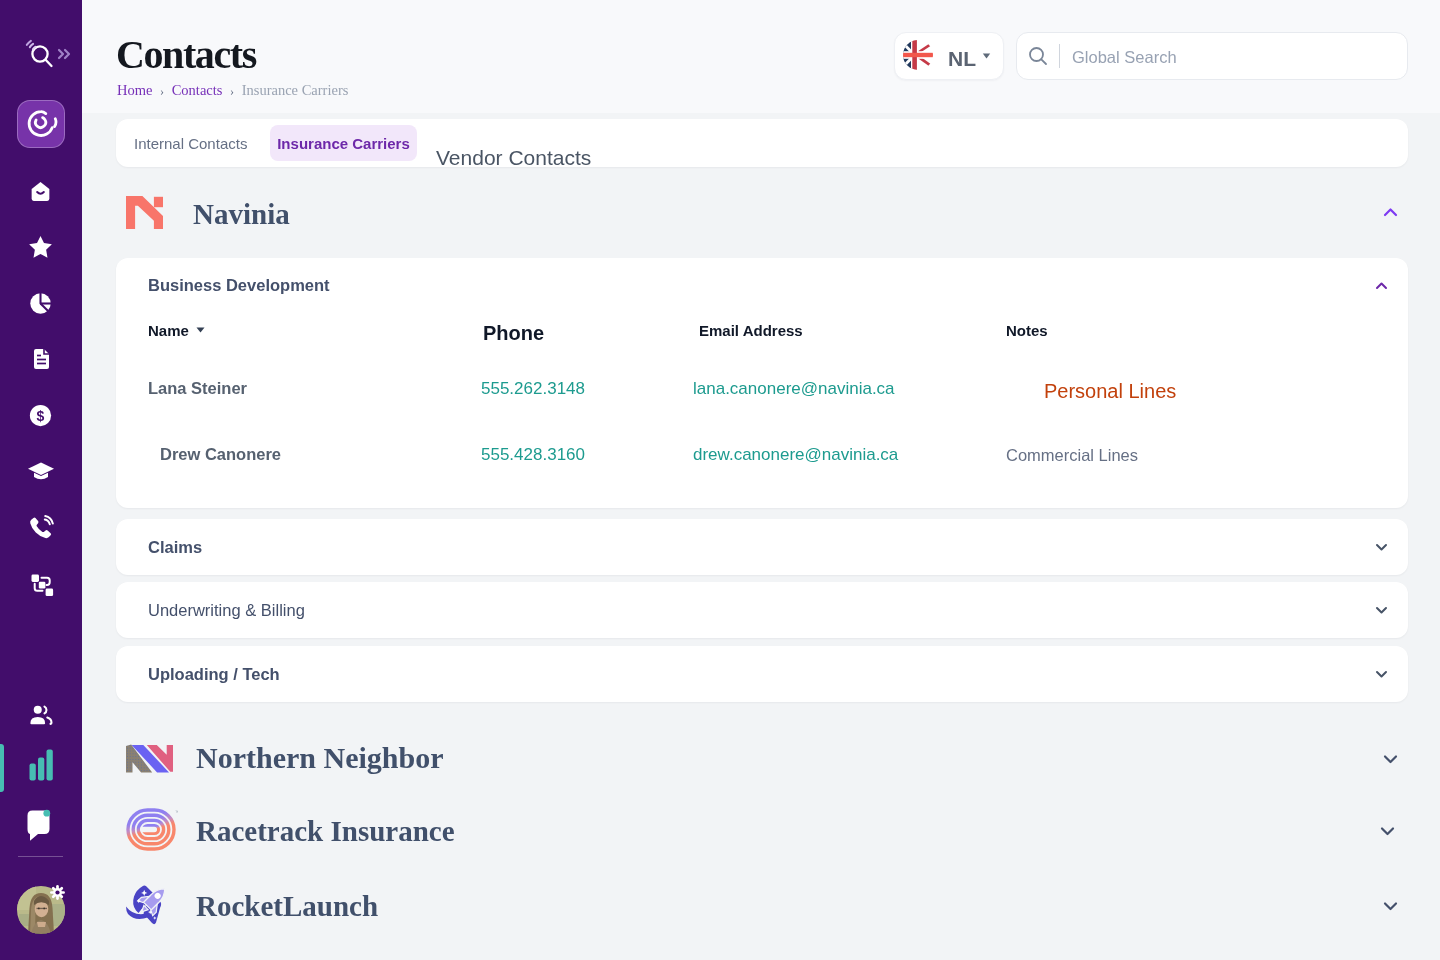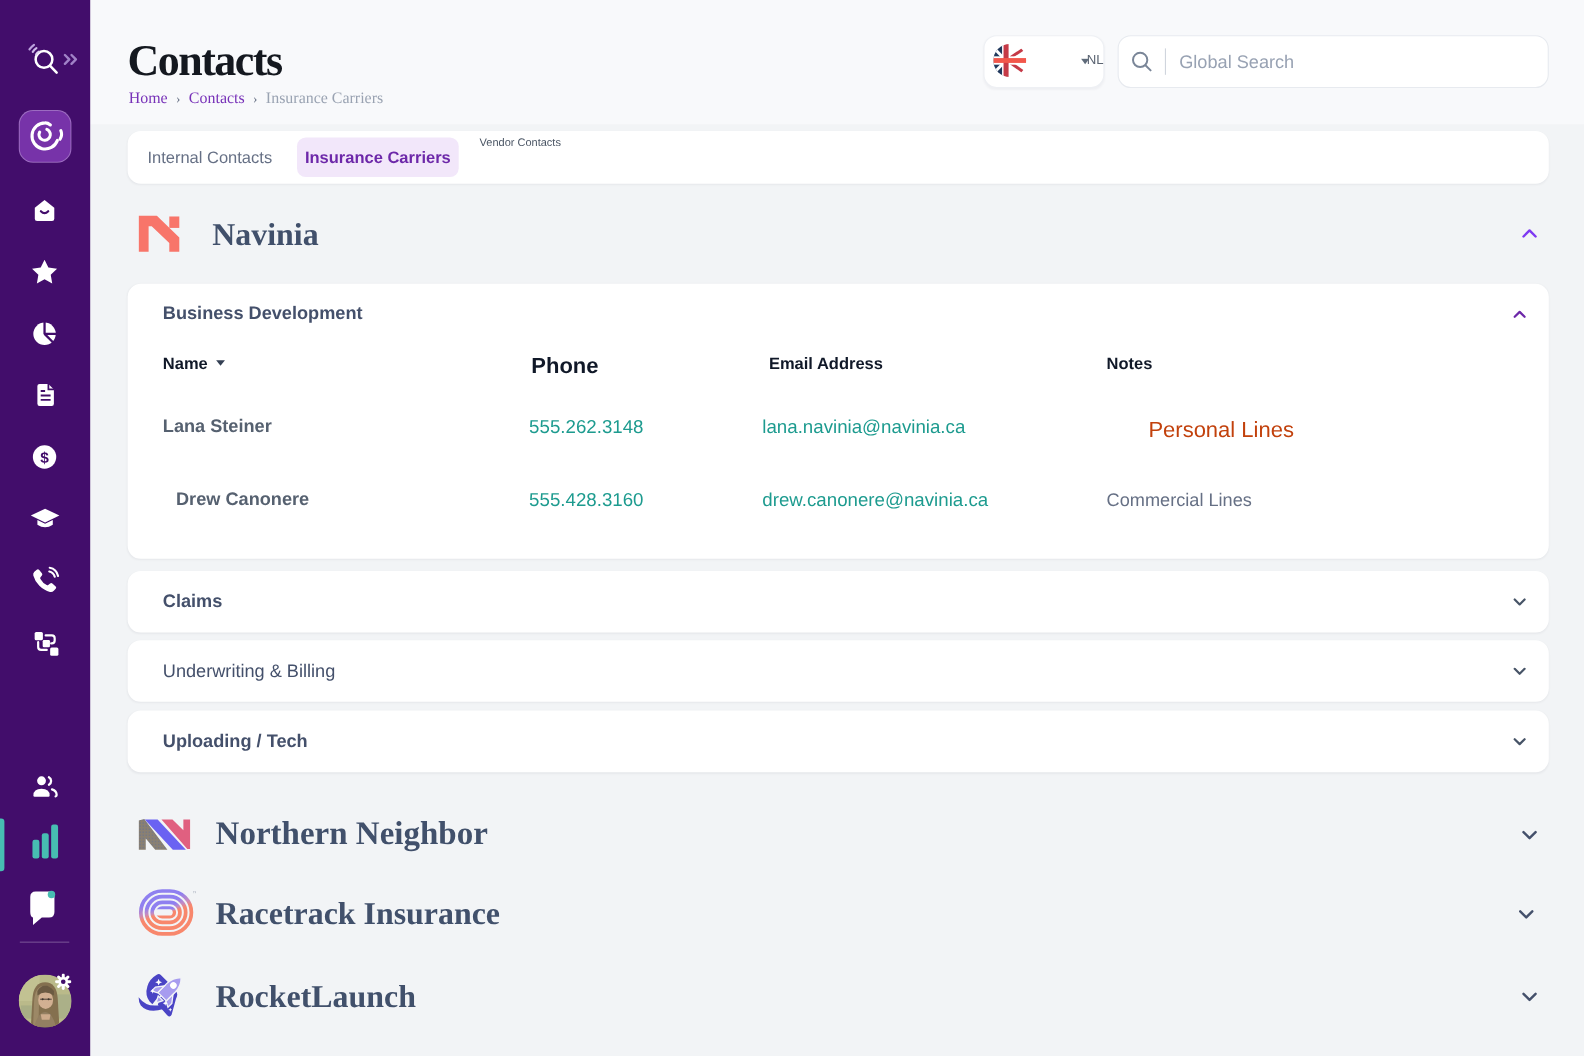--- a/index.html
+++ b/index.html
@@ -42,38 +42,38 @@
     <polygon points="13,12.6 28,2.5 29.8,4.6 16,13.6" fill="#C53A47"></polygon>
     <polygon points="13.5,17.2 28,27.5 29.8,25.4 17,16.2" fill="#C53A47"></polygon>
 
     <rect x="8" y="0" width="7.2" height="30" fill="#fff"></rect>
     <rect x="0" y="11.2" width="30" height="7.6" fill="#fff"></rect>
 
     <rect x="9.3" y="0" width="4.6" height="30" fill="#C53A47"></rect>
     <rect x="0" y="12.8" width="30" height="4.4" fill="#F2574B"></rect>
   </g>
 </svg>
-<div class="abs" style="left:948px; top:47px; font-size:12px; font-weight:400; color:#5B6472;margin-left:40px;">NL</div>
+<div class="abs" style="left:948px; top:47px; font-size:21px; font-weight:700; color:#5B6472;">NL</div>
 <svg class="abs" style="left:982px; top:53px;" width="9" height="6" viewBox="0 0 9 6">
     <polygon points="0.8,0.4 8.2,0.4 4.5,5.4" fill="#5F6B7A"></polygon>
   </svg>
 
 <div class="abs" style="left:1016px; top:32px; width:392px; height:48px; background:#fff; border:1px solid #E7EAEF; border-radius:12px;"></div>
 <svg class="abs" style="left:1027px; top:45px;" width="22" height="22" viewBox="0 0 22 22" fill="none" stroke="#7A8698" stroke-width="1.8" stroke-linecap="round">
   <circle cx="9.5" cy="9.5" r="6.5"></circle>
     <line x1="14.3" y1="14.3" x2="19" y2="19"></line>
 </svg>
 <div class="abs" style="left:1059px; top:44px; width:1px; height:24px; background:#D0D5DD;"></div>
 <div class="abs" style="left:1072px; top:48px; font-size:16.5px; color:#98A2B3;">Global Search</div>
 
 <div class="abs card" style="left:116px; top:119px; width:1292px; height:48px;"></div>
 <div class="abs" style="left:134px; top:135px; font-size:15px; color:#667085;text-align:center;">Internal Contacts</div>
 <div class="abs" style="left:270px; top:125px; width:147px; height:36px; background:#F2E7FA; border-radius:8px;"></div>
 <div class="abs" style="left:270px; top:135px; width:147px; text-align:center; font-size:15px; font-weight:700; color:#6D28A9;">Insurance Carriers</div>
-<div class="abs" style="left:436px; top:125px; font-size:10px; color:#4A5564;">Vendor Contacts</div>
+<div class="abs" style="left:436px; top:146px; font-size:21px; color:#4A5564;">Vendor Contacts</div>
 
 <svg class="abs" style="left:126px; top:196px;" width="38" height="33" viewBox="0 0 38 33">
   <polygon points="0,0 16.4,0 37,20 37,32.9 27.9,32.9 27.9,24.8 11.9,9.7 9.1,9.7 9.1,32.9 0,32.9" fill="#F8756A"></polygon>
   <rect x="27.9" y="0.8" width="9.1" height="10.4" fill="#F8756A"></rect>
 </svg>
 <div class="abs serifname" style="left:193px; top:200px; font-size:29px; line-height:29px;">Navinia</div>
 <svg class="chev" style="left:1383px; top:207px;" width="15" height="10" viewBox="0 0 15 10" fill="none" stroke="#7E3AF2" stroke-width="2.2" stroke-linecap="round" stroke-linejoin="round">
     <polyline points="2,8 7.5,2.5 13,8"></polyline>
   </svg>
 
@@ -86,21 +86,21 @@
 <div class="abs" style="left:148px; top:322px; font-size:15px; font-weight:700; color:#101828;">Name</div>
 <svg class="abs" style="left:196px; top:327px;" width="9" height="6" viewBox="0 0 9 6">
     <polygon points="0.5,0.5 8.5,0.5 4.5,5.5" fill="#344054"></polygon>
   </svg>
 <div class="abs" style="left:483px; top:322px; font-size:20px; font-weight:700; color:#101828;">Phone</div>
 <div class="abs" style="left:699px; top:322px; font-size:15px; font-weight:700; color:#101828;">Email Address</div>
 <div class="abs" style="left:1006px; top:322px; font-size:15px; font-weight:700; color:#101828;">Notes</div>
 
 <div class="abs" style="left:148px; top:379px; font-size:16.5px; font-weight:700; color:#566170;">Lana Steiner</div>
 <div class="abs" style="left:481px; top:379px; font-size:17px; color:#1D9B8F;">555.262.3148</div>
-<div class="abs" style="left:693px; top:379px; font-size:17px; color:#1D9B8F;">lana.navinia@navinia.ca</div>
+<div class="abs" style="left:693px; top:379px; font-size:17px; color:#1D9B8F;">lana.canonere@navinia.ca</div>
 <div class="abs" style="left:1006px; top:380px; font-size:20px; color:#c2410c;margin-left:38px;">Personal Lines</div>
 
 <div class="abs" style="left:160px; top:445px; font-size:16.5px; font-weight:700; color:#566170;">Drew Canonere</div>
 <div class="abs" style="left:481px; top:445px; font-size:17px; color:#1D9B8F;">555.428.3160</div>
 <div class="abs" style="left:693px; top:445px; font-size:17px; color:#1D9B8F;">drew.canonere@navinia.ca</div>
 <div class="abs" style="left:1006px; top:446px; font-size:16.5px; color:#667085;">Commercial Lines</div>
 
 <div class="abs card" style="left:116px; top:519px; width:1292px; height:56px;"></div>
 <div class="abs" style="left:148px; top:538px; font-size:16.5px; font-weight:700; color:#44506B;">Claims</div>
 <svg class="chev" style="left:1375px; top:543px;" width="13" height="9" viewBox="0 0 13 9" fill="none" stroke="#475467" stroke-width="2" stroke-linecap="round" stroke-linejoin="round">

